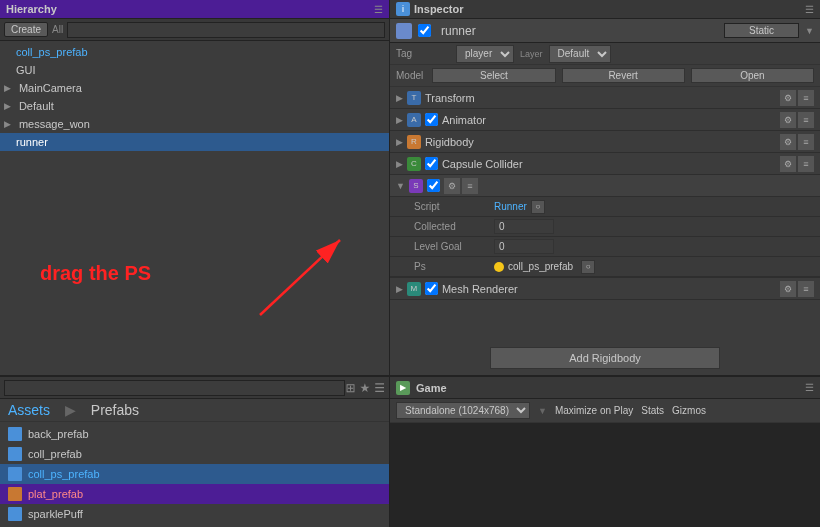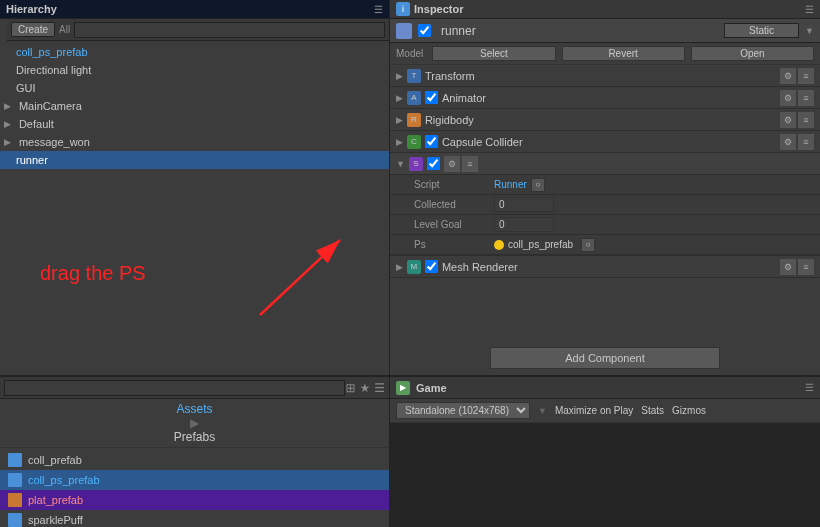--- a/index.html
+++ b/index.html
@@ -23,21 +23,21 @@
     
     .hierarchy-panel {
       width: 390px;
       height: 375px;
       background: #3c3c3c;
       border-right: 1px solid #222;
       display: flex;
       flex-direction: column;
     }
     .panel-header {
-      background: #0f172a;
+      background: #4c1d95;
       border-bottom: 1px solid #222;
       padding: 2px 6px;
       display: flex;
       align-items: center;
       justify-content: space-between;
       height: 19px;
     }
     .panel-header-left {
       display: flex;
       align-items: center;
@@ -49,21 +49,20 @@
       font-weight: bold;
     }
     .hierarchy-toolbar {
       display: flex;
       align-items: center;
       padding: 2px 4px;
       background: #383838;
       border-bottom: 1px solid #222;
       gap: 4px;
       height: 22px;
-      margin-left: 7px;
     }
     .btn-create {
       background: #595959;
       border: 1px solid #222;
       color: #c8c8c8;
       padding: 1px 6px;
       font-size: 10px;
       cursor: pointer;
       border-radius: 2px;
     }
@@ -301,27 +300,26 @@
       border: 1px solid #222;
       color: #c8c8c8;
       padding: 1px 4px;
       font-size: 10px;
       height: 16px;
       flex: 1;
     }
     .assets-icons { display: flex; gap: 4px; color: #888; font-size: 12px; }
     .breadcrumb {
       padding: 3px 8px;
-      font-size: 12px;
+      font-size: 14px;
       color: #888;
       border-bottom: 1px solid #333;
       display: flex;
       align-items: center;
-      gap: 0;
-      flex-direction: column;
+      gap: 15px;
     }
     .breadcrumb .sep { color: #666; }
     .breadcrumb .current { color: #c8c8c8; }
     .assets-list {
       flex: 1;
       overflow-y: auto;
       padding: 2px 0;
     }
     .asset-item {
       padding: 2px 8px;
@@ -404,21 +402,21 @@
       width: 390px;
       height: 375px;
       pointer-events: none;
     }
     .drag-text {
       position: absolute;
       top: 260px;
       left: 40px;
       color: #ff2222;
       font-size: 20px;
-      font-weight: normal;
+      font-weight: bold;
       line-height: 1.3;
       pointer-events: none;
     }
 
     
     .arrow-svg {
       position: absolute;
       top: 0;
       left: 0;
       width: 390px;
@@ -446,23 +444,20 @@
       <button class="btn-create">Create</button>
       <span style="color:#888;font-size:10px;">All</span>
       <input class="search-box" type="text" placeholder="" style="">
     </div>
     <div class="hierarchy-list">
 
     <div class="hier-item highlighted">
           <span>coll_ps_prefab</span>
         </div>
         <div class="hier-item">
-          <span>Directional light</span>
-        </div>
-        <div class="hier-item">
           <span>GUI</span>
         </div>
         <div class="hier-item">
           <span class="arrow">▶</span>
           <span>MainCamera</span>
         </div>
         <div class="hier-item">
           <span class="arrow">▶</span>
           <span>Default</span>
         </div>
@@ -483,20 +478,30 @@
         <span class="inspector-title">Inspector</span>
       </div>
       <span class="tab-icon">☰</span>
     </div>
     <div class="inspector-toolbar">
       <span class="obj-icon" style="background:#6a8acc;"></span>
       <input type="checkbox" class="checkbox" checked="" style="">
       <span class="obj-name">runner</span>
       <button class="static-btn">Static</button>
       <span style="color:#888;font-size:9px;">▼</span>
+    </div>
+    <div class="inspector-row">
+      <label>Tag</label>
+      <select class="inspector-select">
+        <option>player</option>
+      </select>
+      <span style="color:#888;font-size:9px;margin:0 6px;">Layer</span>
+      <select class="inspector-select">
+        <option>Default</option>
+      </select>
     </div>
     <div class="model-row">
       <span class="model-label">Model</span>
       <button class="model-btn">Select</button>
       <button class="model-btn">Revert</button>
       <button class="model-btn">Open</button>
     </div>
     <div class="components-area">
 
     <div class="component-row">
@@ -573,21 +578,21 @@
           <span class="comp-arrow">▶</span>
           <span class="comp-icon teal">M</span>
           <input type="checkbox" checked="" style="margin-right: 4px;">
           <span class="comp-name">Mesh Renderer</span>
           <div class="comp-actions">
             <button class="comp-action-btn">⚙</button>
             <button class="comp-action-btn">≡</button>
           </div>
         </div>
       </div>
-    <button class="add-component-btn">Add Component</button>
+    <button class="add-component-btn">Add Rigidbody</button>
   </div>
 </div>
 
 <div class="annotation-container">
   <div class="drag-text">
     <span>drag the PS</span><br>
   </div>
   <svg class="arrow-svg" viewBox="0 0 390 375">
     <defs>
       <marker id="arrowhead" markerWidth="10" markerHeight="7" refX="10" refY="3.5" orient="auto">
@@ -609,20 +614,24 @@
         <span style="cursor:pointer;">☰</span>
       </div>
     </div>
     <div class="breadcrumb">
       <span style="color:#4db3ff;cursor:pointer;">Assets</span>
       <span class="sep">▶</span>
       <span class="current">Prefabs</span>
     </div>
     <div class="assets-list">
 
+    <div class="asset-item">
+          <span class="asset-icon"></span>
+          <span class="asset-name">back_prefab</span>
+        </div>
         <div class="asset-item">
           <span class="asset-icon"></span>
           <span class="asset-name">coll_prefab</span>
         </div>
         <div class="asset-item selected">
           <span class="asset-icon"></span>
           <span class="asset-name" style="color: rgb(77, 179, 255);">coll_ps_prefab</span>
         </div>
         <div class="asset-item highlighted">
           <span class="asset-icon" style="background: rgb(200, 120, 50);"></span>

